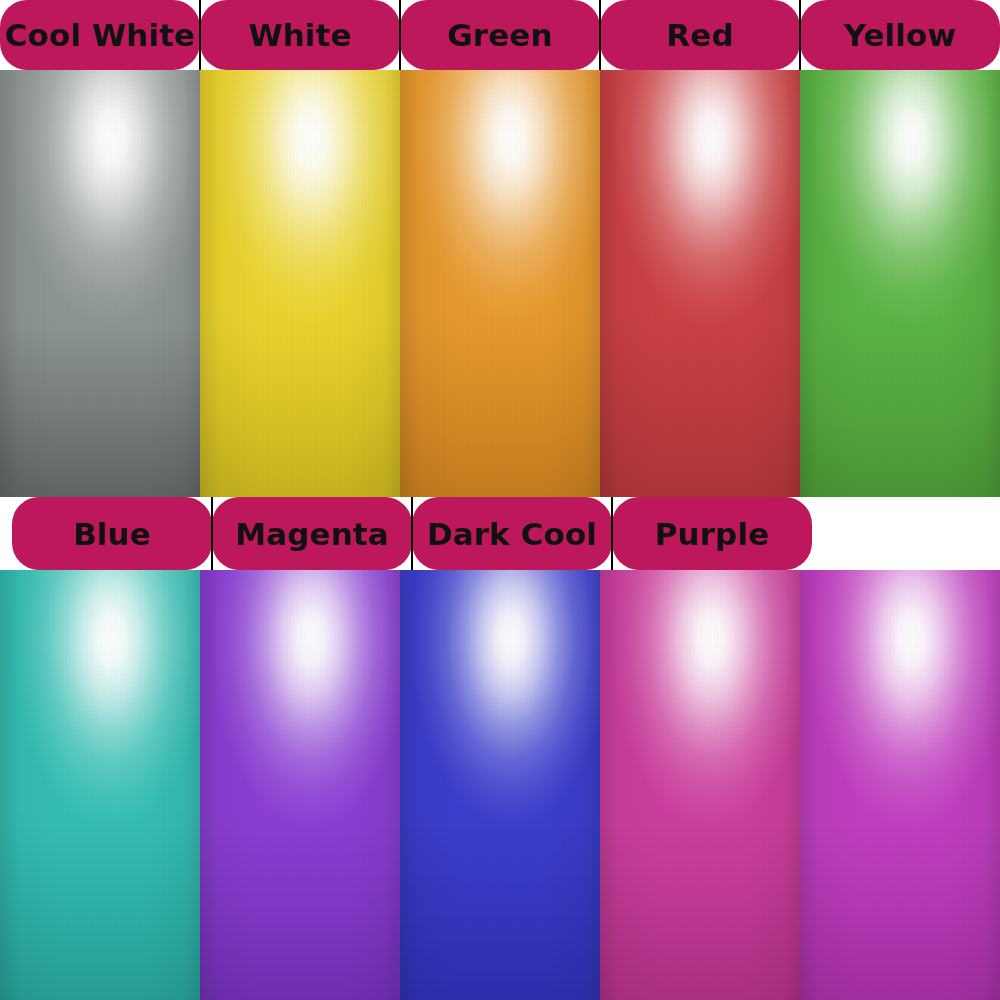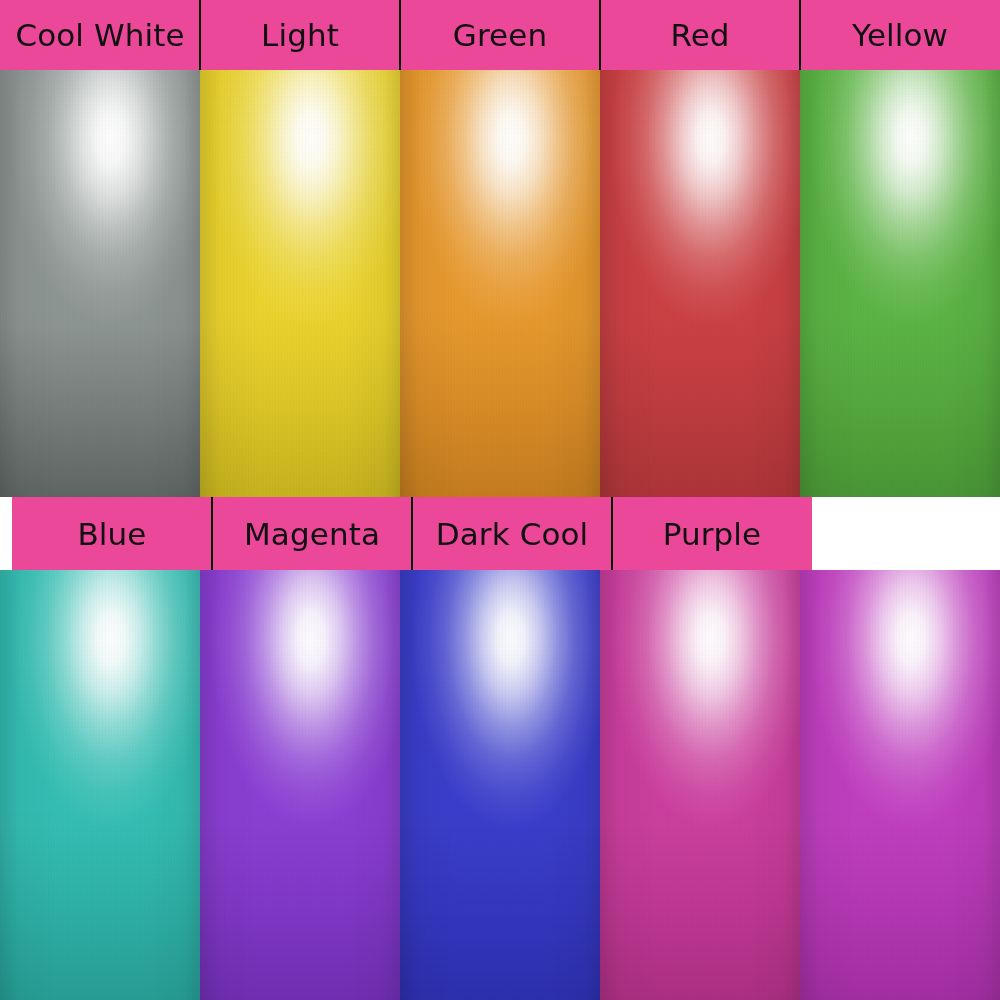--- a/index.html
+++ b/index.html
@@ -35,25 +35,26 @@
 
   .label-cell {
     width: 200px;
     height: 100%;
     display: flex;
     align-items: center;
     justify-content: center;
     box-sizing: border-box;
     color: #111111;
     font-size: 31px;
-    font-weight: 400;
+    font-weight: 700;
     letter-spacing: 0.1px;
     white-space: nowrap;
     position: relative;
-    background: #ec4899;
+    background: #be185d;
+    border-radius: 27px;
   }
   .label-row.row-bottom .label-cell { font-size: 31px; }
 
   
   .label-cell + .label-cell::before {
     content: "";
     position: absolute;
     left: -1px;
     top: 0;
     bottom: 0;
@@ -132,21 +133,21 @@
 </head>
 <body style="background: rgb(255, 255, 255);">
 
 <div id="sheet">
 
   <div class="label-row row-top">
     <div class="label-cell" style="color: rgb(17, 17, 17);">
       <span>Cool White</span>
     </div>
     <div class="label-cell" style="color: rgb(17, 17, 17);">
-      <span>Light</span>
+      <span>White</span>
     </div>
     <div class="label-cell" style="color: rgb(17, 17, 17);">
       <span>Green</span>
     </div>
     <div class="label-cell" style="color: rgb(17, 17, 17);">
       <span>Red</span>
     </div>
     <div class="label-cell" style="color: rgb(17, 17, 17);">
       <span>Yellow</span>
     </div>

